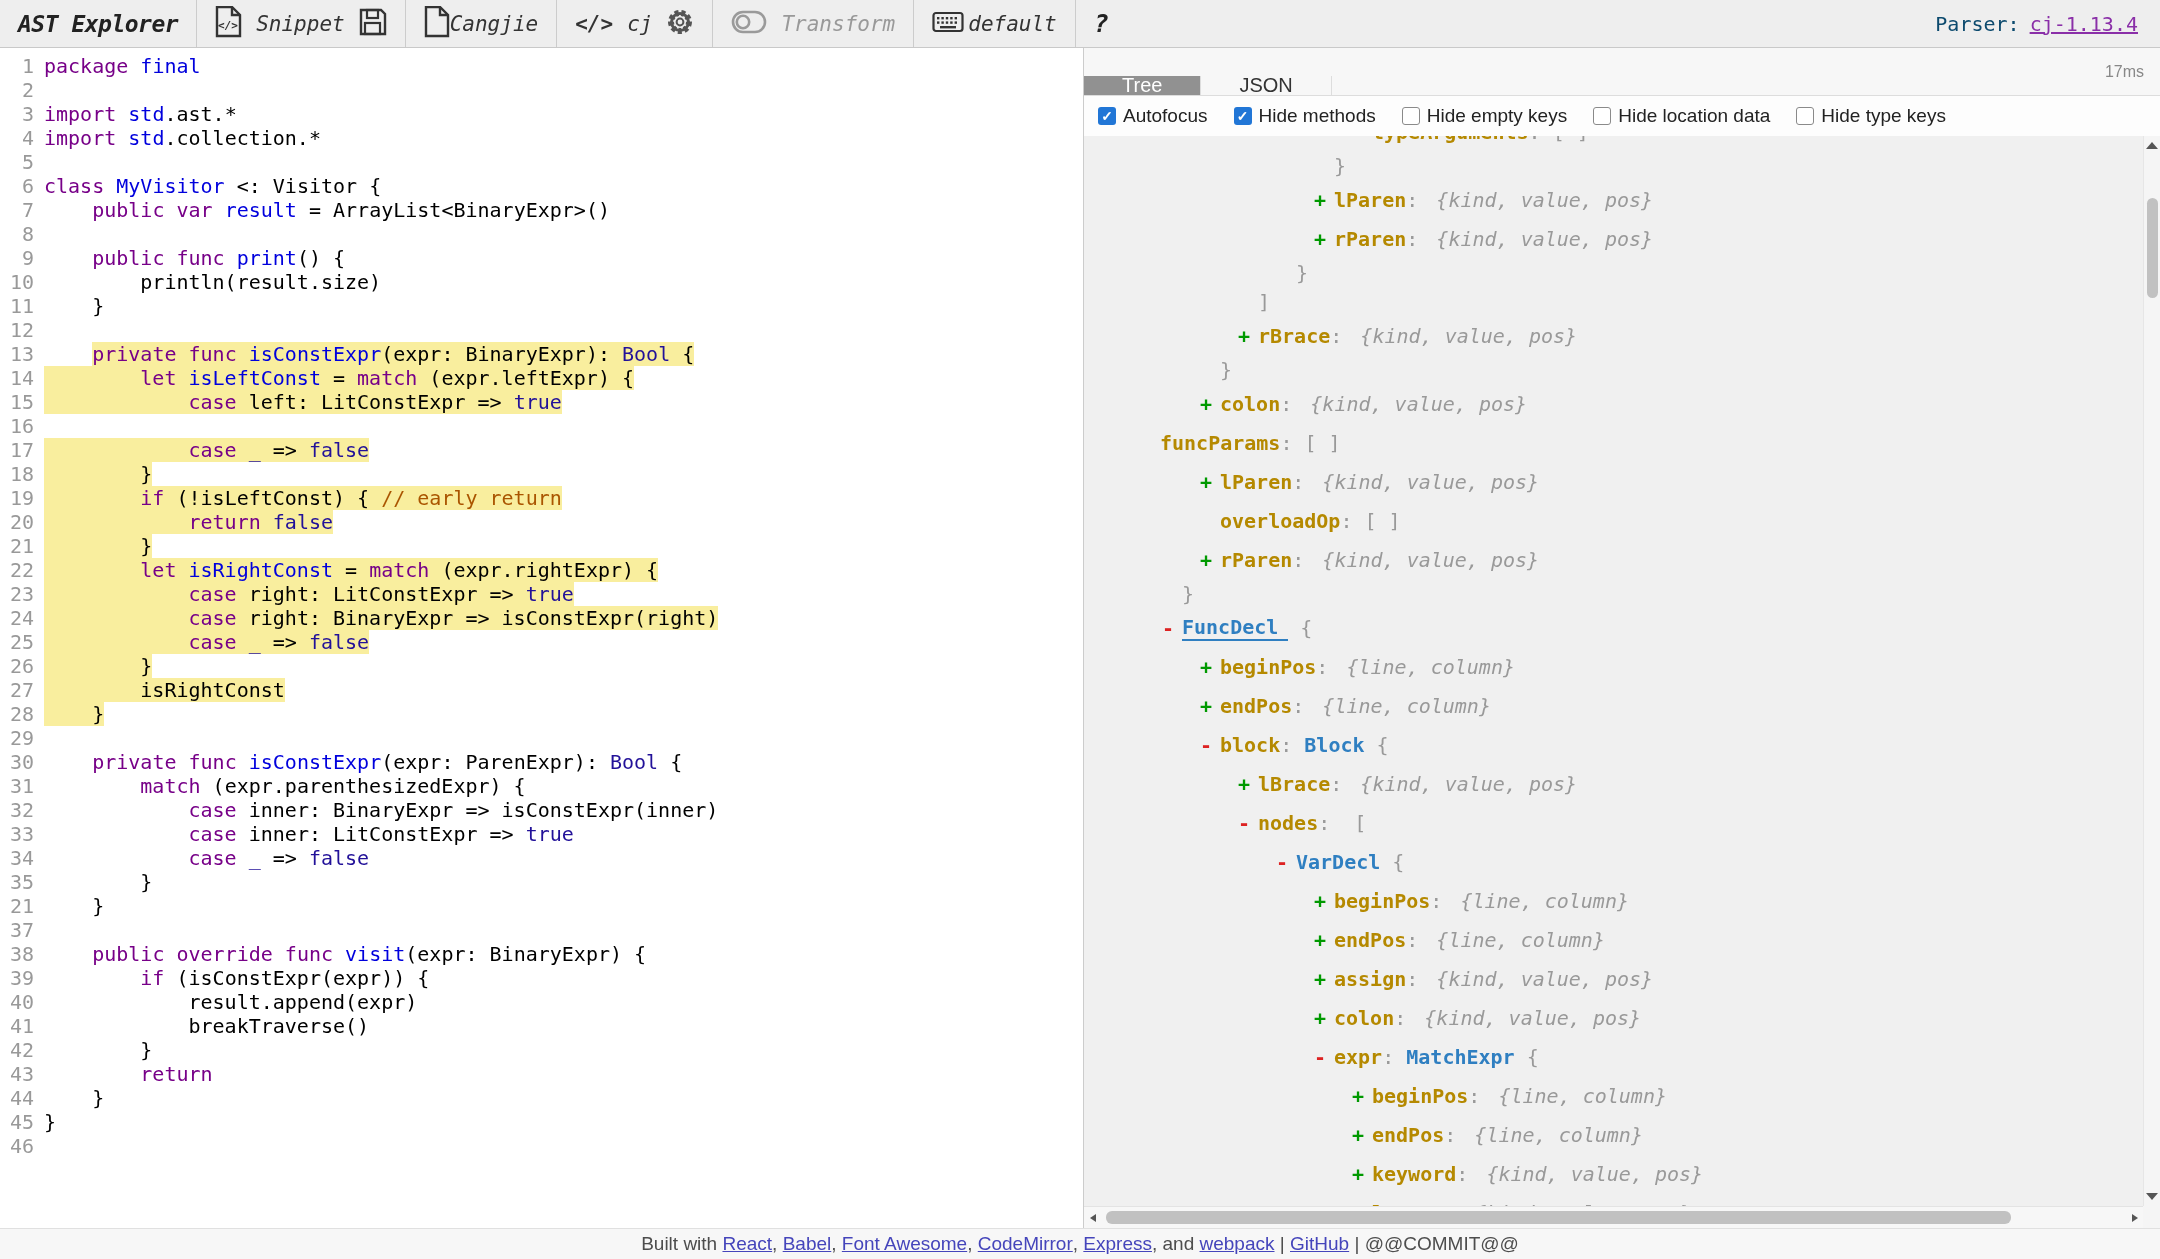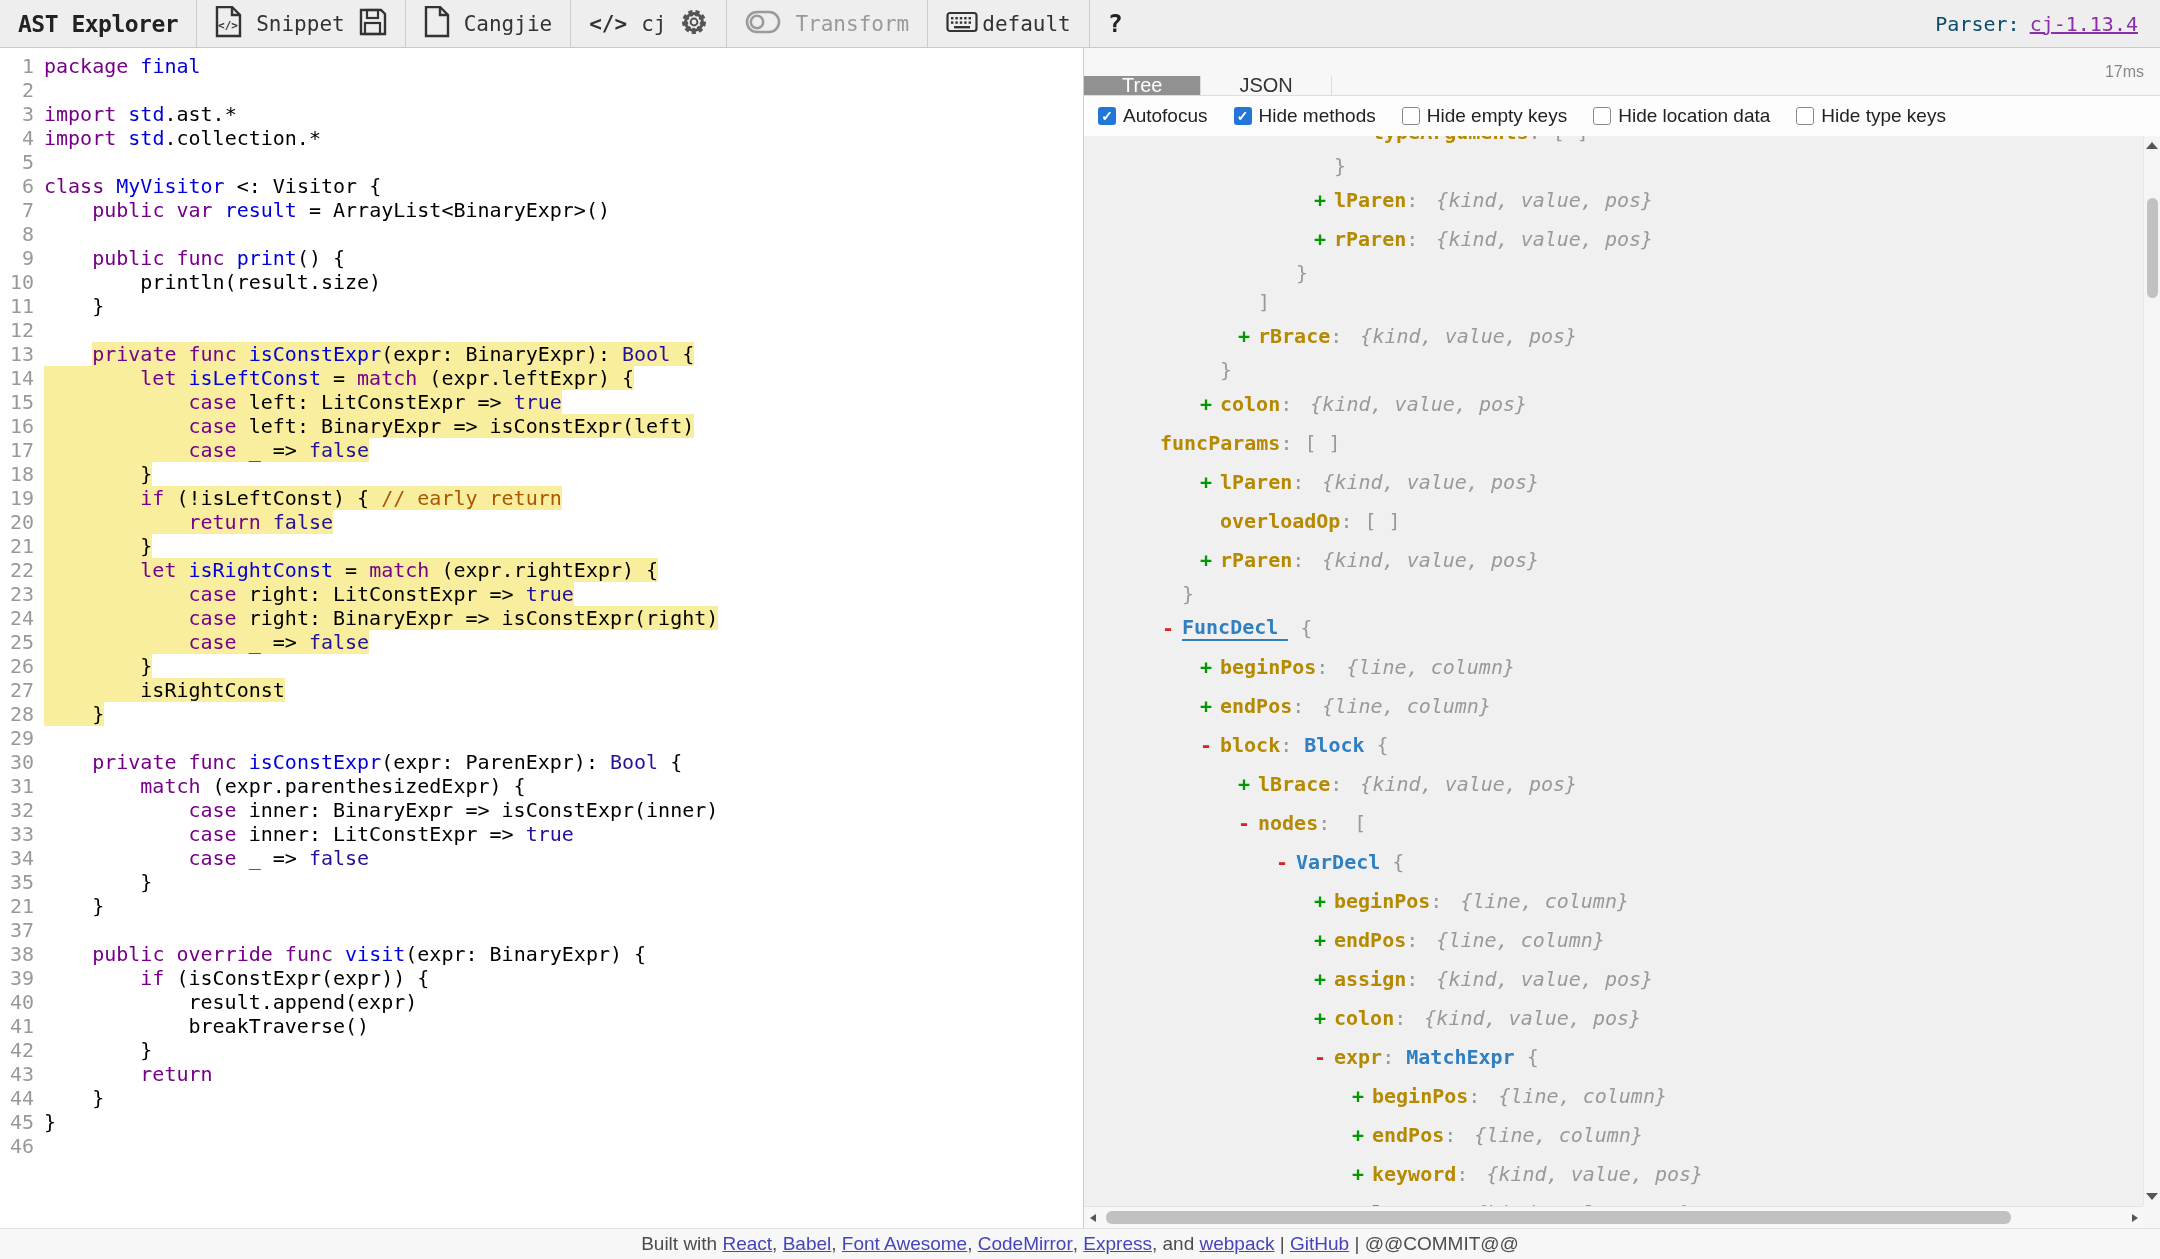--- a/index.html
+++ b/index.html
@@ -9,21 +9,21 @@
     --toolbar-bg:#eeeeee;
   }
   *{box-sizing:border-box; margin:0; padding:0;}
   html,body{background:#fff;}
   body{font-family:"Liberation Sans",sans-serif; width:2160px; height:1259px; overflow:hidden;}
   #screen{width:2160px;height:1259px;display:flex;flex-direction:column;background:#fff;}
 
   
   .toolbar{height:48px;flex:0 0 48px;background:var(--toolbar-bg);border-bottom:1px solid #c9c9c9;
     display:flex;align-items:stretch;font-family:"DejaVu Sans Mono",monospace;color:#333;}
-  .tb-group{display:flex;align-items:center;padding:0 18px;gap:12px;border-right:1px solid #ccc;cursor:pointer;}
+  .tb-group{display:flex;align-items:center;padding:0 18px;gap:12px;border-right:1px solid #ccc;cursor:pointer;font-style:italic;}
   .tb-group.no-border{border-right:none;}
   .tb-title{font-weight:bold;font-size:23px;color:#222;letter-spacing:-0.5px;}
   .tb-label{font-size:21px;}
   .tb-label.dimmed{color:#999;}
   .tb-spacer{flex:1;border-right:none;}
   .tb-right{display:flex;align-items:center;padding-right:22px;font-size:20px;}
   .parser-prefix{color:#0c4a6e;margin-right:10px;}
   .parser-link{color:var(--parser-link);text-decoration:underline;cursor:pointer;}
   .code-glyph{font-weight:bold;font-size:21px;color:#333;}
   .help-q{font-weight:bold;font-size:25px;color:#222;}
@@ -111,21 +111,21 @@
       <span class="tb-label">Snippet</span>
       <span class="icon-svg">
         <svg width="28" height="28" viewBox="0 0 28 28">
           <path d="M2 2 h20 l4 4 v20 h-24 z" fill="none" stroke="#333" stroke-width="2.4"></path>
           <rect x="8" y="2" width="11" height="8" fill="none" stroke="#333" stroke-width="2.2"></rect>
           <rect x="6" y="15" width="15" height="11" fill="none" stroke="#333" stroke-width="2.2"></rect>
         </svg>
       </span>
     </div>
 
-    <div class="tb-group" style="gap:14px;">
+    <div class="tb-group" style="gap:0;">
       <span class="icon-svg">
         <svg width="26" height="32" viewBox="0 0 26 32">
           <path d="M2 1 h14 l8 8 v21 h-22 z" fill="none" stroke="#333" stroke-width="2.4"></path>
           <path d="M16 1 v8 h8" fill="none" stroke="#333" stroke-width="2.4"></path>
         </svg>
       </span>
       <span class="tb-label">Cangjie</span>
     </div>
 
     <div class="tb-group" style="gap:14px;">
@@ -195,21 +195,21 @@
         <div class="cm-line"><span class="ln">6</span><span class="code-pre"><span class="kw">class</span><span class="pl"> </span><span class="def">MyVisitor</span><span class="pl"> &lt;: Visitor {</span></span></div>
         <div class="cm-line"><span class="ln">7</span><span class="code-pre"><span class="pl">    </span><span class="kw">public</span><span class="pl"> </span><span class="kw">var</span><span class="pl"> </span><span class="def">result</span><span class="pl"> = ArrayList&lt;BinaryExpr&gt;()</span></span></div>
         <div class="cm-line"><span class="ln">8</span><span class="code-pre"></span></div>
         <div class="cm-line"><span class="ln">9</span><span class="code-pre"><span class="pl">    </span><span class="kw">public</span><span class="pl"> </span><span class="kw">func</span><span class="pl"> </span><span class="def">print</span><span class="pl">() {</span></span></div>
         <div class="cm-line"><span class="ln">10</span><span class="code-pre"><span class="pl">        println(result.size)</span></span></div>
         <div class="cm-line"><span class="ln">11</span><span class="code-pre"><span class="pl">    }</span></span></div>
         <div class="cm-line"><span class="ln">12</span><span class="code-pre"></span></div>
         <div class="cm-line"><span class="ln">13</span><span class="code-pre"><span class="pl">    </span><span class="kw hl">private</span><span class="pl hl"> </span><span class="kw hl">func</span><span class="pl hl"> </span><span class="def hl">isConstExpr</span><span class="pl hl">(expr: BinaryExpr): </span><span class="atom hl">Bool</span><span class="pl hl"> {</span></span></div>
         <div class="cm-line"><span class="ln">14</span><span class="code-pre"><span class="pl hl">        </span><span class="kw hl">let</span><span class="pl hl"> </span><span class="def hl">isLeftConst</span><span class="pl hl"> = </span><span class="kw hl">match</span><span class="pl hl"> (expr.leftExpr) {</span></span></div>
         <div class="cm-line"><span class="ln">15</span><span class="code-pre"><span class="pl hl">            </span><span class="kw hl">case</span><span class="pl hl"> left: LitConstExpr =&gt; </span><span class="atom hl">true</span></span></div>
-        <div class="cm-line"><span class="ln">16</span><span class="code-pre"><span class="pl hl">            </span><span class="kw hl">case</span><span class="pl hl"> left: BinaryExpr =&gt; isConstExpr(left)</span></span></div>
+        <div class="cm-line"><span class="ln">16</span></div>
         <div class="cm-line"><span class="ln">17</span><span class="code-pre"><span class="pl hl">            </span><span class="kw hl">case</span><span class="pl hl"> </span><span class="atom hl">_</span><span class="pl hl"> =&gt; </span><span class="atom hl">false</span></span></div>
         <div class="cm-line"><span class="ln">18</span><span class="code-pre"><span class="pl hl">        }</span></span></div>
         <div class="cm-line"><span class="ln">19</span><span class="code-pre"><span class="pl hl">        </span><span class="kw hl">if</span><span class="pl hl"> (!isLeftConst) { </span><span class="com hl">// early return</span></span></div>
         <div class="cm-line"><span class="ln">20</span><span class="code-pre"><span class="pl hl">            </span><span class="kw hl">return</span><span class="pl hl"> </span><span class="atom hl">false</span></span></div>
         <div class="cm-line"><span class="ln">21</span><span class="code-pre"><span class="pl hl">        }</span></span></div>
         <div class="cm-line"><span class="ln">22</span><span class="code-pre"><span class="pl hl">        </span><span class="kw hl">let</span><span class="pl hl"> </span><span class="def hl">isRightConst</span><span class="pl hl"> = </span><span class="kw hl">match</span><span class="pl hl"> (expr.rightExpr) {</span></span></div>
         <div class="cm-line"><span class="ln">23</span><span class="code-pre"><span class="pl hl">            </span><span class="kw hl">case</span><span class="pl hl"> right: LitConstExpr =&gt; </span><span class="atom hl">true</span></span></div>
         <div class="cm-line"><span class="ln">24</span><span class="code-pre"><span class="pl hl">            </span><span class="kw hl">case</span><span class="pl hl"> right: BinaryExpr =&gt; isConstExpr(right)</span></span></div>
         <div class="cm-line"><span class="ln">25</span><span class="code-pre"><span class="pl hl">            </span><span class="kw hl">case</span><span class="pl hl"> </span><span class="atom hl">_</span><span class="pl hl"> =&gt; </span><span class="atom hl">false</span></span></div>
         <div class="cm-line"><span class="ln">26</span><span class="code-pre"><span class="pl hl">        }</span></span></div>

